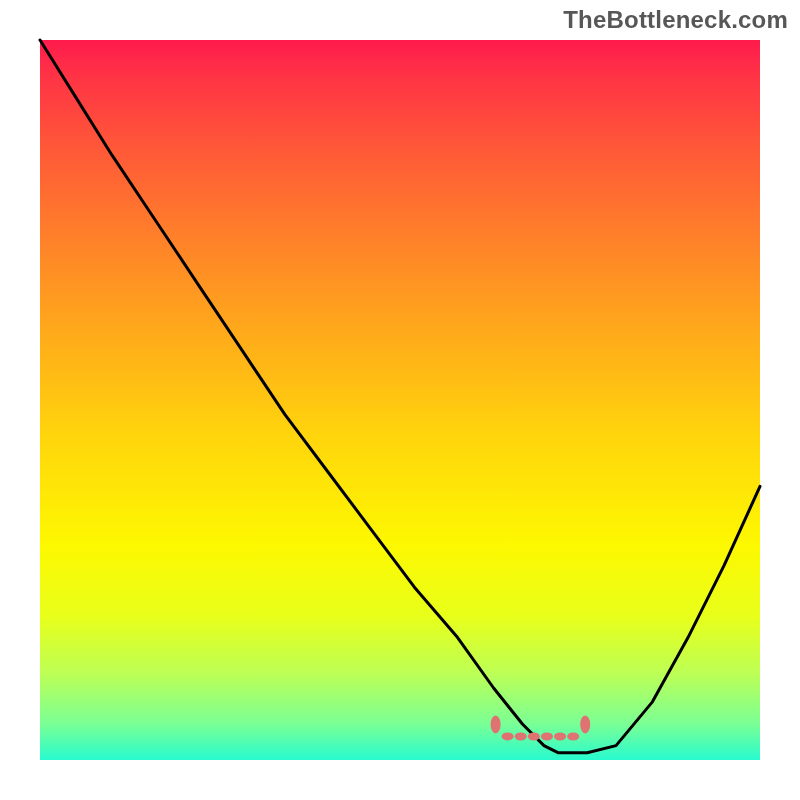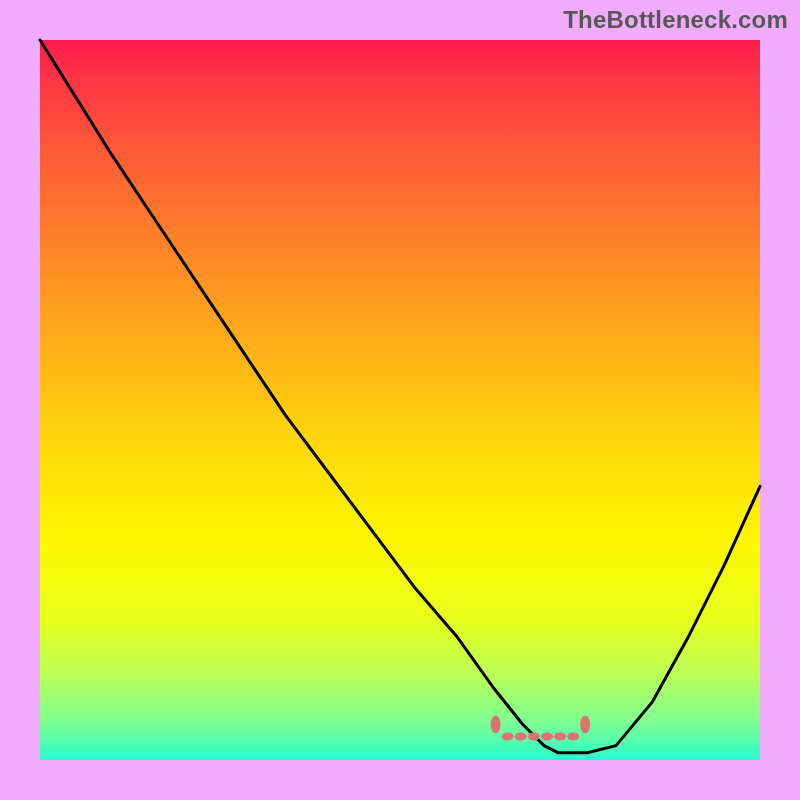--- a/index.html
+++ b/index.html
@@ -1,21 +1,21 @@
 <!DOCTYPE html>
 <html><head>
 <meta charset="utf-8">
 <style>
   * { margin: 0; padding: 0; box-sizing: border-box; }
   html, body { width: 800px; height: 800px; overflow: hidden; background: #000; }
   .frame {
     position: relative;
     width: 800px;
     height: 800px;
-    background: #f0abfc;
+    background: #ffffff;
   }
   .watermark {
     position: absolute;
     top: 6px;
     right: 12px;
     font-family: Arial, Helvetica, sans-serif;
     font-size: 24px;
     font-weight: 600;
     color: #575757;
     letter-spacing: 0.2px;

